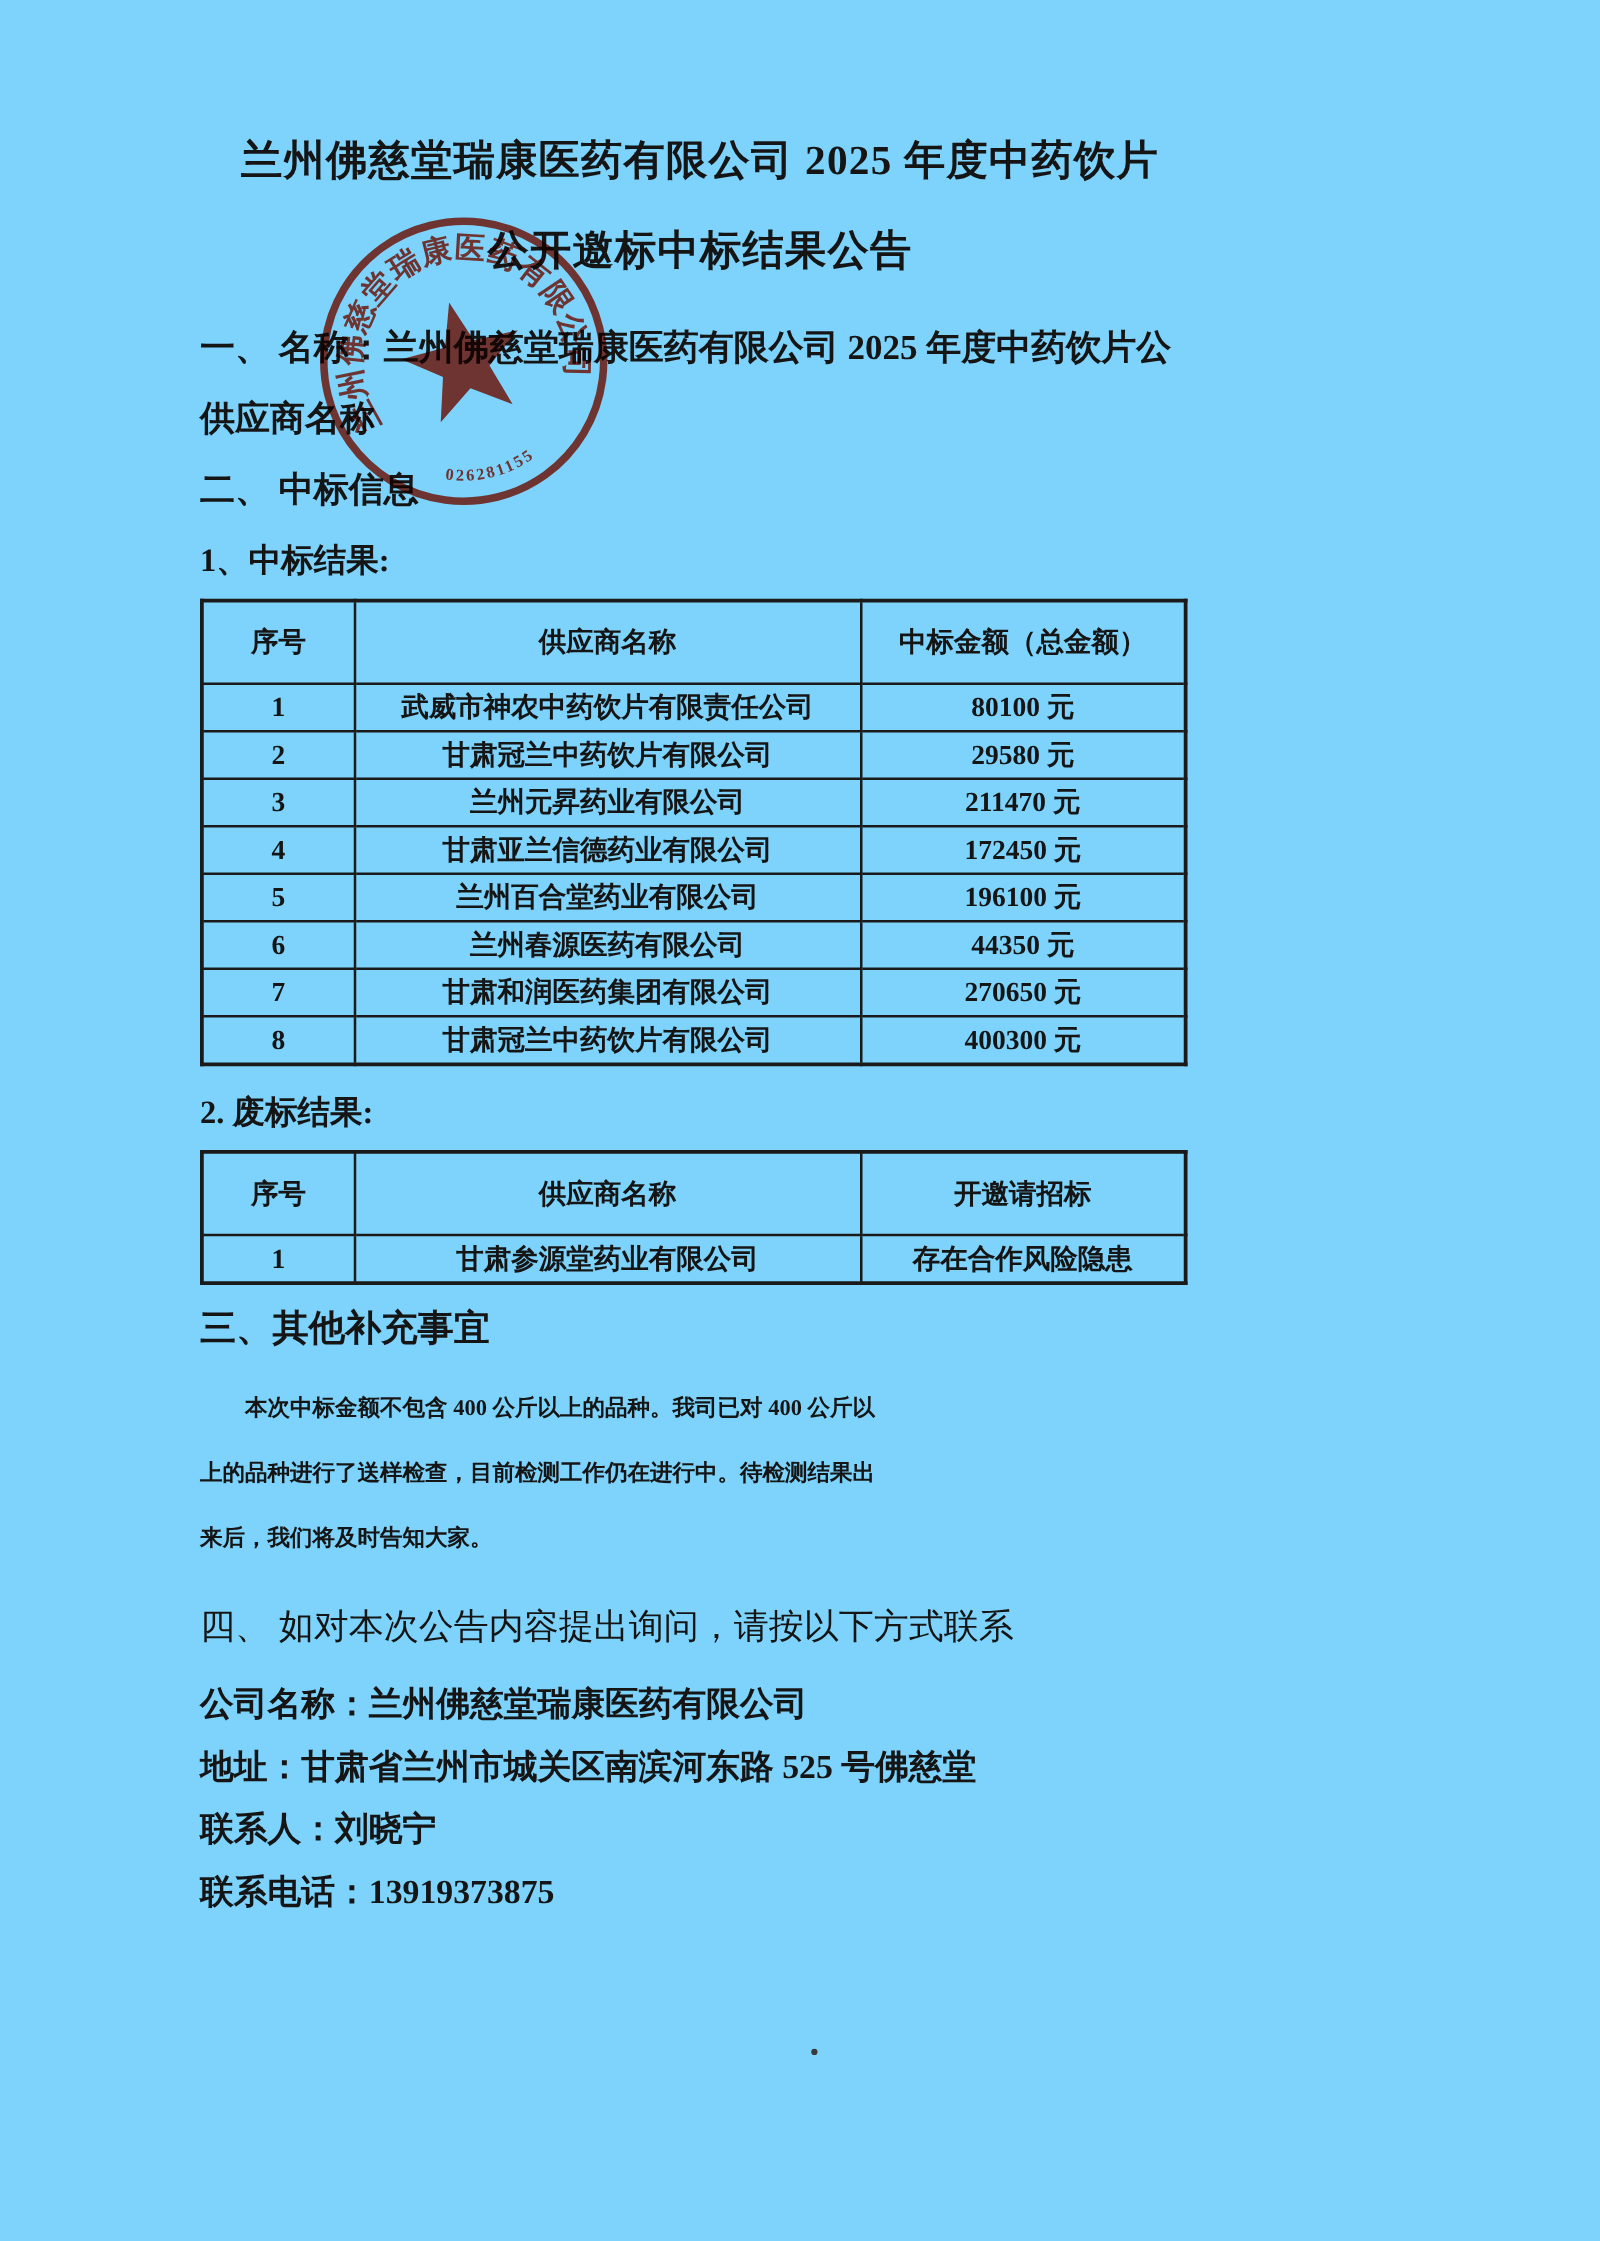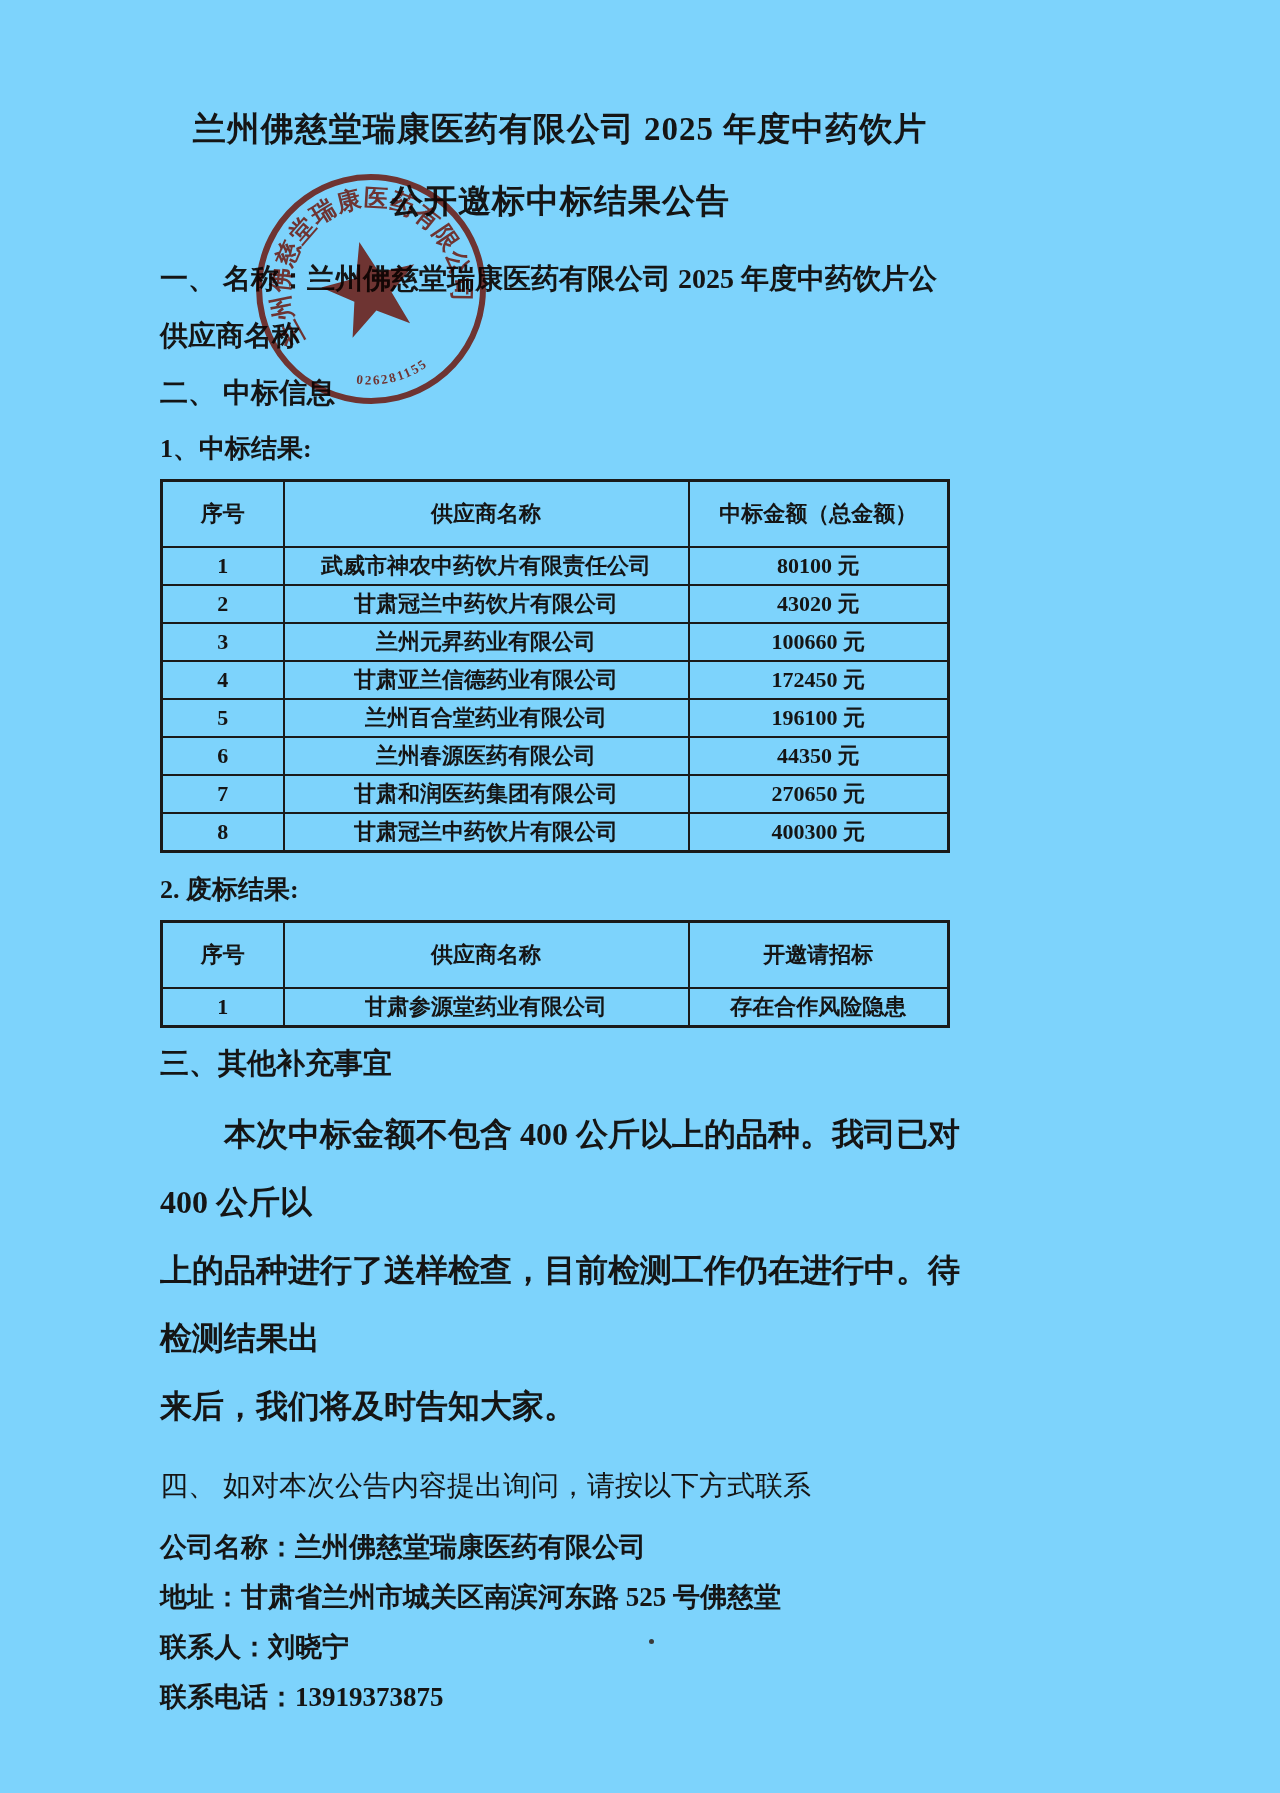--- a/index.html
+++ b/index.html
@@ -72,23 +72,23 @@
   col.c-sup { width: 405px; }
   col.c-amt { width: 260px; }
   .sec3 {
     margin-top: 14px;
     font-size: 29px;
     font-weight: 700;
     line-height: 42px;
   }
   .para {
     margin-top: 16px;
-    font-size: 32px;
-    font-weight: 600;
-    line-height: 68px;
+    font-size: 18px;
+    font-weight: 600;
+    line-height: 52px;
   }
   .para .indent { text-indent: 2em; }
   .sec4 {
     margin-top: 24px;
     font-size: 28px;
     font-weight: 400;
     line-height: 44px;
   }
   .contact {
     margin-top: 14px;
@@ -156,26 +156,26 @@
       </thead>
       <tbody>
         <tr>
           <td>1</td>
           <td>武威市神农中药饮片有限责任公司</td>
           <td>80100 元</td>
         </tr>
         <tr>
           <td>2</td>
           <td>甘肃冠兰中药饮片有限公司</td>
-          <td>43020 元</td>
+          <td>29580 元</td>
         </tr>
         <tr>
           <td>3</td>
           <td>兰州元昇药业有限公司</td>
-          <td>100660 元</td>
+          <td>211470 元</td>
         </tr>
         <tr>
           <td>4</td>
           <td>甘肃亚兰信德药业有限公司</td>
           <td>172450 元</td>
         </tr>
         <tr>
           <td>5</td>
           <td>兰州百合堂药业有限公司</td>
           <td>196100 元</td>

